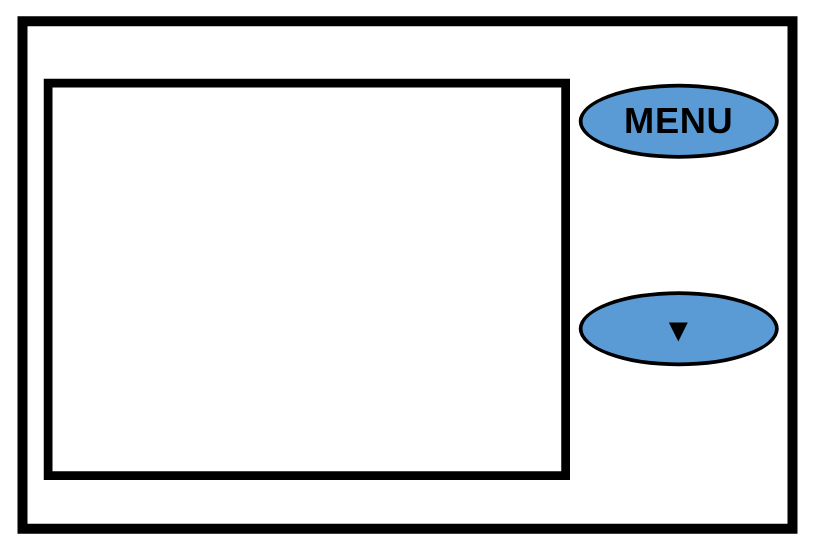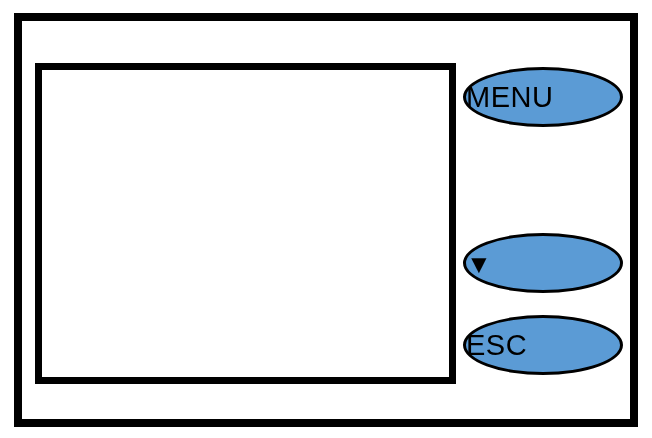--- a/index.html
+++ b/index.html
@@ -36,26 +36,27 @@
   .btn {
     position: absolute;
     left: 441px;  
     width: 160px;
     height: 60px;
     border: 3px solid var(--outline);
     border-radius: 50%;
     background: var(--button-fill);
     display: flex;
     align-items: center;
-    justify-content: flex-start;
+    justify-content: center;
     font-family: "Liberation Sans", sans-serif;
     font-size: 29px;
     color: #000000;
     cursor: pointer;
     padding: 0;
+    font-weight: bold;
   }
   .btn .label {
     line-height: 1;
     letter-spacing: 0.5px;
   }
   .btn-menu  { top: 46px;  }  
   .btn-enter { top: 125px; }  
   .btn-down  { top: 212px; }  
   .btn-esc   { top: 294px; }  
   .btn-down .label {
@@ -72,17 +73,14 @@
 
   <button class="btn btn-menu">
     <span class="label">MENU</span>
   </button>
 
 
   <button class="btn btn-down">
     <span class="label">▼</span>
   </button>
 
-  <button class="btn btn-esc">
-    <span class="label">ESC</span>
-  </button>
 
 </div>
 
 </body></html>

